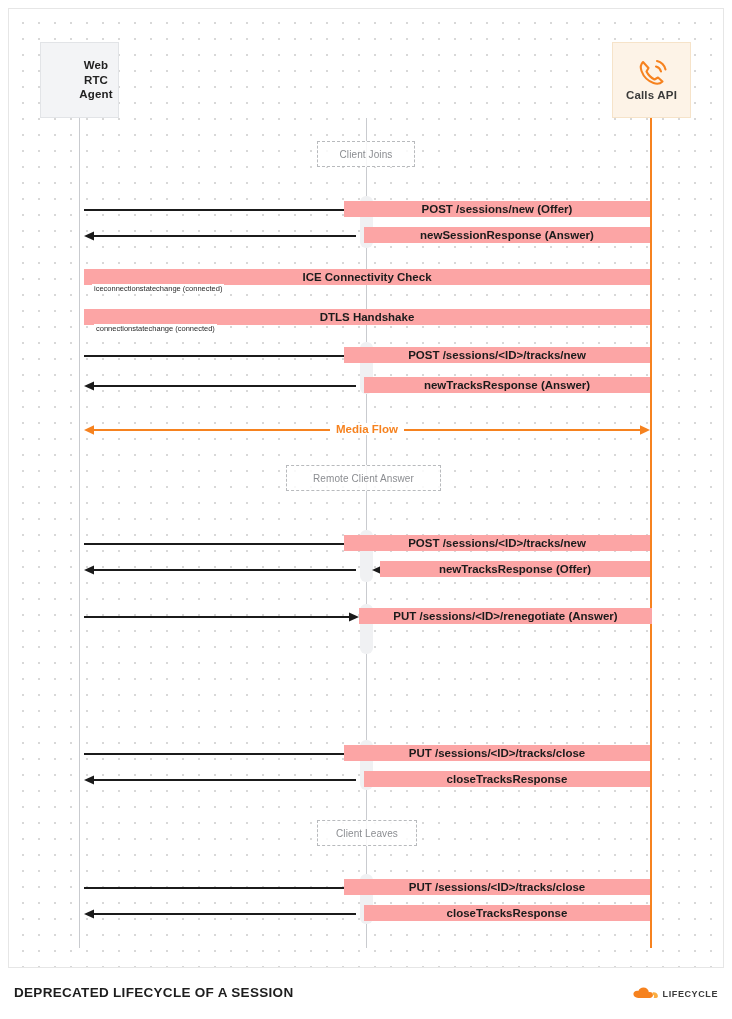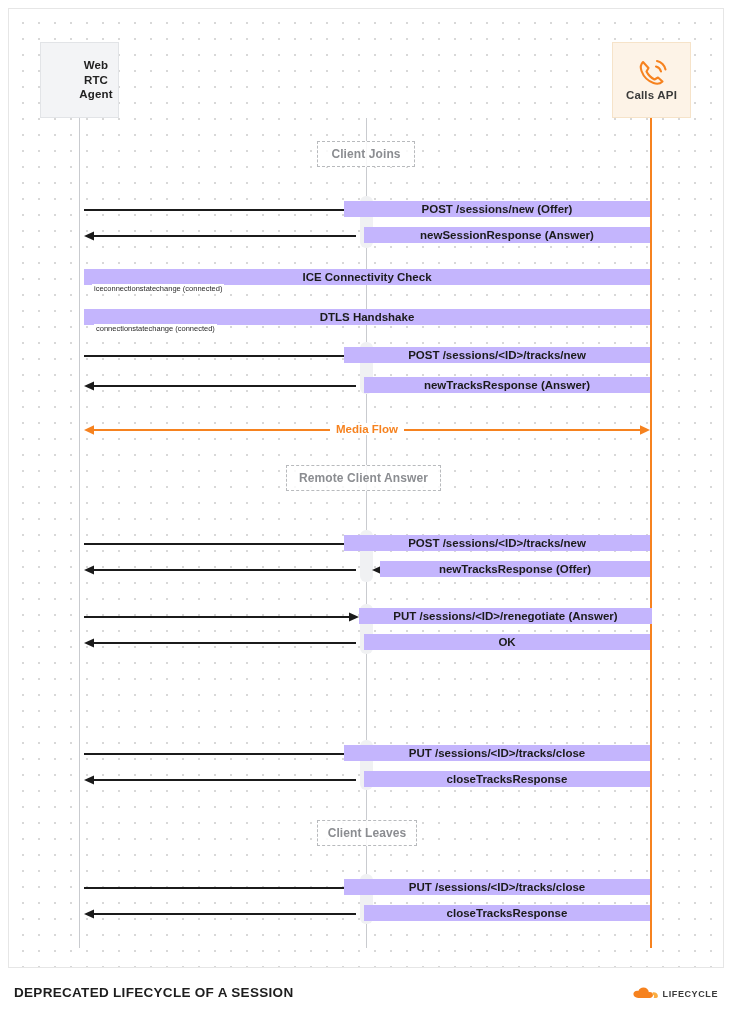--- a/index.html
+++ b/index.html
@@ -71,22 +71,22 @@
     background: #f0f1f3;
     border-radius: 6px;
   }
   
   .phase {
     position: absolute;
     box-sizing: border-box;
     border: 1px dashed #b8babd;
     background: rgba(255,255,255,0.85);
     color: #8b8d91;
-    font-size: 12px;
-    font-weight: bold;
+    font-size: 10px;
+    font-weight: normal;
     display: flex;
     align-items: center;
     justify-content: center;
     letter-spacing: 0.1px;
     padding: 0 8px;
     height: 26px;
   }
   
   .msg {
     position: absolute;
@@ -94,21 +94,21 @@
   }
   .msg .label {
     position: absolute;
     left: 0;
     right: 0;
     top: -1px;
     text-align: center;
     font-size: 11.5px;
     font-weight: bold;
     color: #1b1b1b;
-    background: #c4b5fd;
+    background: #fca5a5;
     padding: 0 4px;
     white-space: nowrap;
     line-height: 16px;
   }
   .msg .sublabel {
     position: absolute;
     font-size: 7.5px;
     font-weight: normal;
     color: #2a2a2a;
     background: #ffffff;
@@ -288,29 +288,20 @@
   <div class="msg" style="left:84px; top:609px; width:566px;">
     <svg width="566" height="16">
       <line x1="0" y1="8" x2="268" y2="8" stroke="#1b1b1b" stroke-width="2"></line>
       <polygon points="275,8 265,3.4 265,12.6" fill="#1b1b1b"></polygon>
       <line x1="288" y1="8" x2="560" y2="8" stroke="#1b1b1b" stroke-width="2"></line>
       <polygon points="566,8 556,3.4 556,12.6" fill="#1b1b1b"></polygon>
     </svg>
     <div class="label" style="left:275px; right:-2px;">PUT /sessions/&lt;ID&gt;/renegotiate (Answer)</div>
   </div>
 
-  <div class="msg" style="left:84px; top:635px; width:566px;">
-    <svg width="566" height="16">
-      <line x1="8" y1="8" x2="272" y2="8" stroke="#1b1b1b" stroke-width="2"></line>
-      <polygon points="0,8 10,3.4 10,12.6" fill="#1b1b1b"></polygon>
-      <line x1="296" y1="8" x2="566" y2="8" stroke="#1b1b1b" stroke-width="2"></line>
-      <polygon points="288,8 298,3.4 298,12.6" fill="#1b1b1b"></polygon>
-    </svg>
-    <div class="label" style="left:280px; right:0;">OK</div>
-  </div>
 
 
   <div class="msg" style="left:84px; top:746px; width:566px;">
     <svg width="566" height="16">
       <line x1="0" y1="8" x2="268" y2="8" stroke="#1b1b1b" stroke-width="2"></line>
       <polygon points="275,8 265,3.4 265,12.6" fill="#1b1b1b"></polygon>
       <line x1="288" y1="8" x2="560" y2="8" stroke="#1b1b1b" stroke-width="2"></line>
       <polygon points="566,8 556,3.4 556,12.6" fill="#1b1b1b"></polygon>
     </svg>
     <div class="label" style="left:260px; right:0;">PUT /sessions/&lt;ID&gt;/tracks/close</div>

